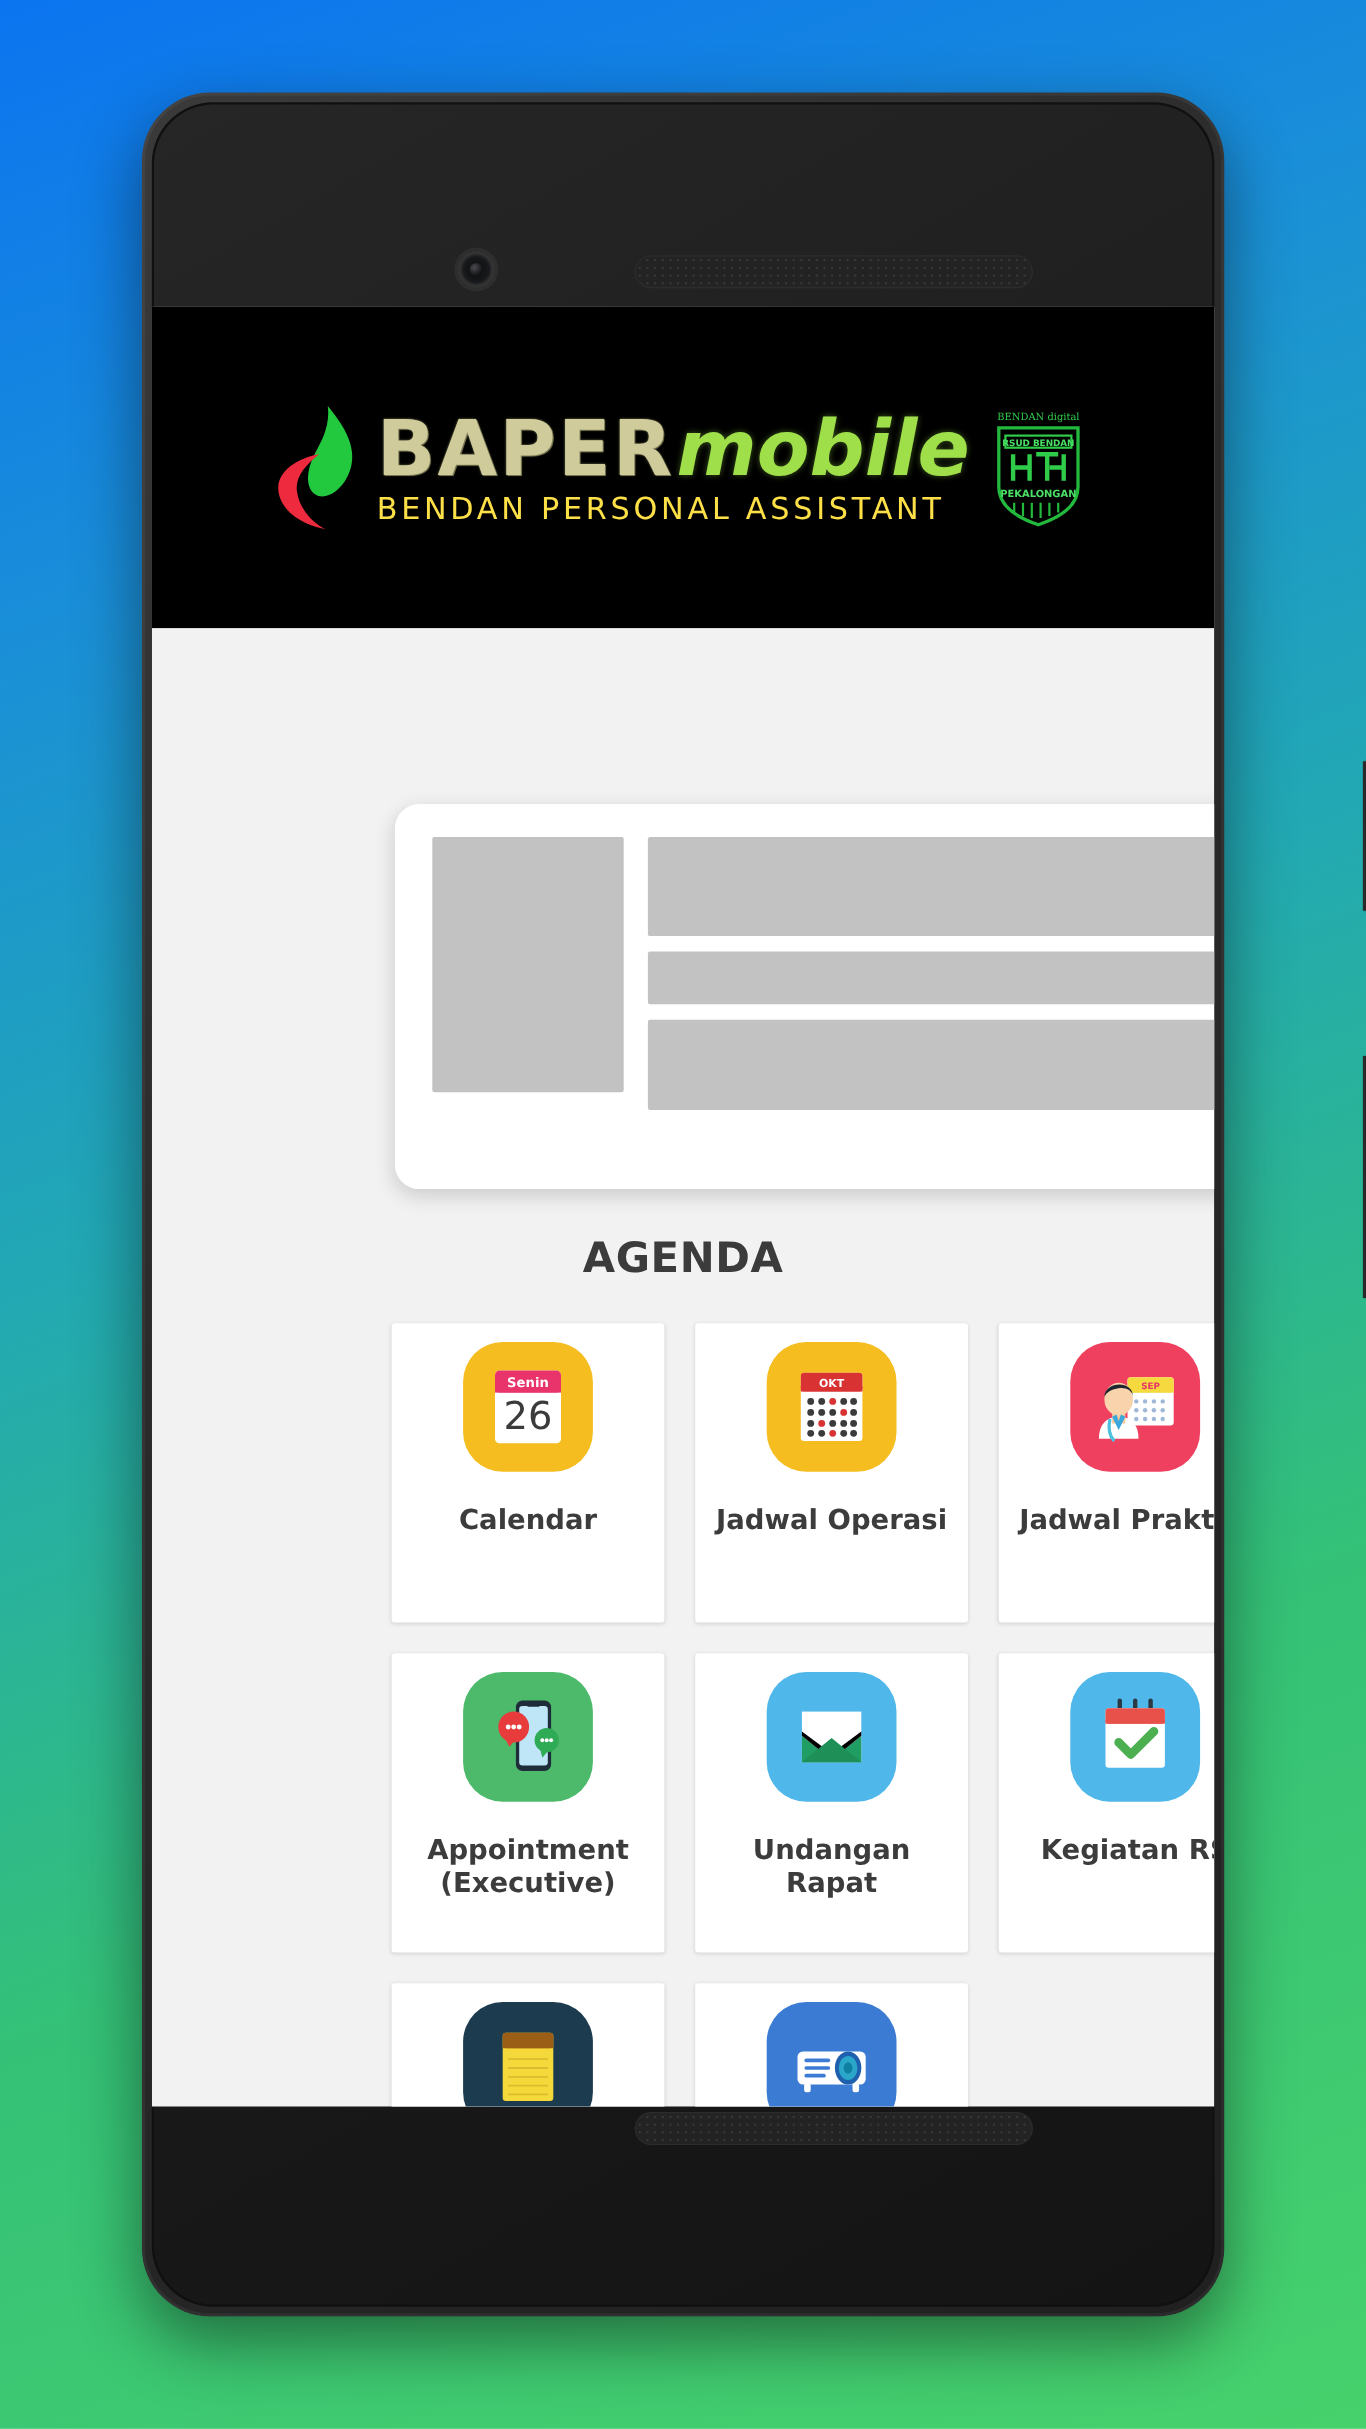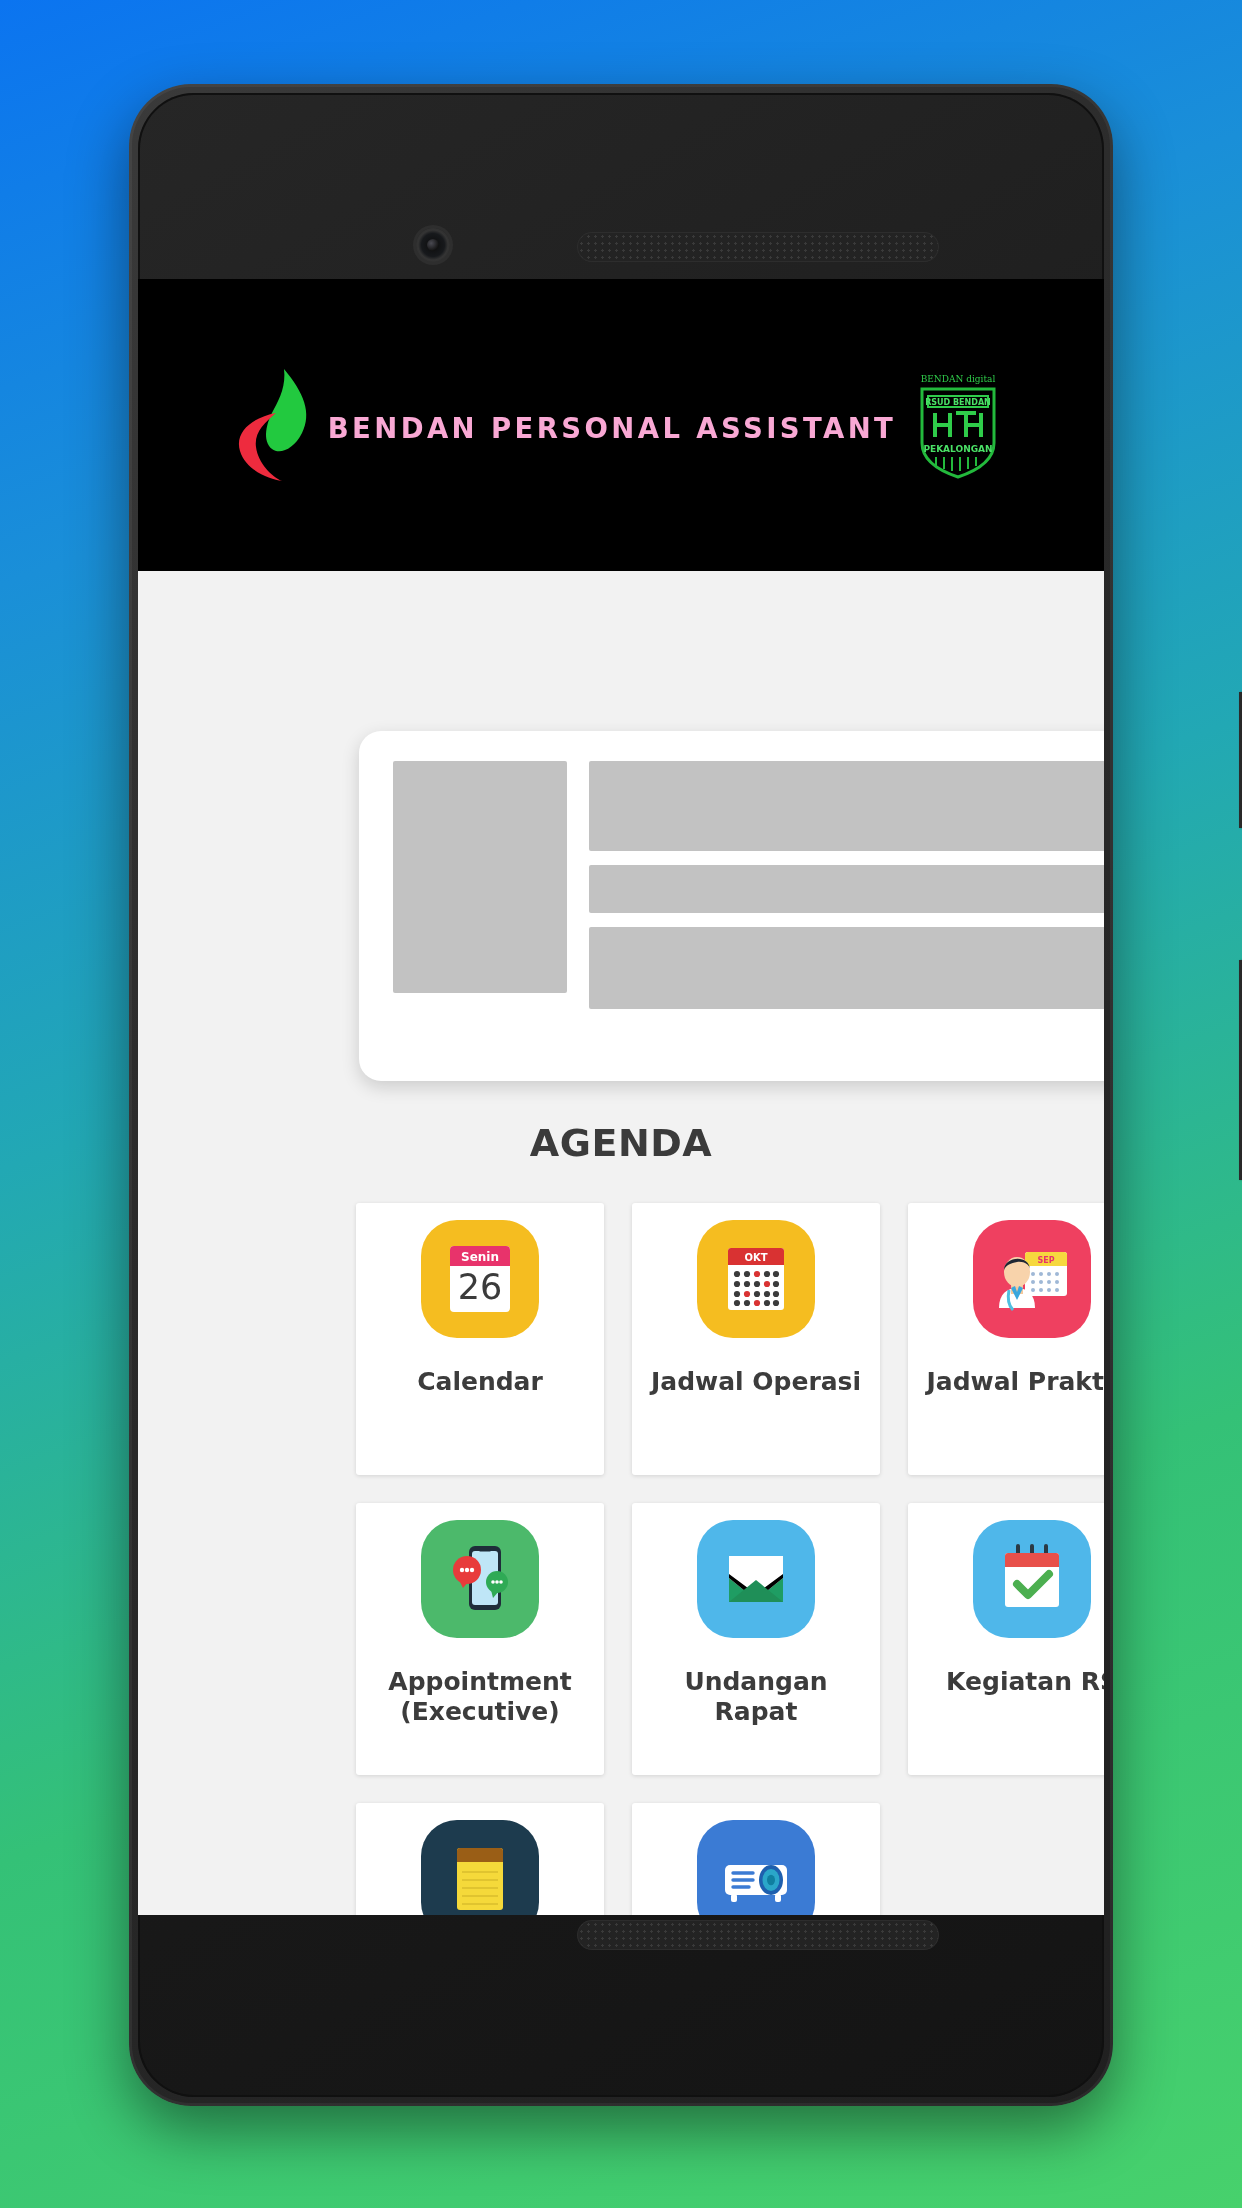--- a/index.html
+++ b/index.html
@@ -71,22 +71,22 @@
     font-family:"DejaVu Sans",sans-serif;font-weight:bold;font-size:70px;letter-spacing:2px;
     color:#cfcb9b;
     text-shadow:0 0 2px #8b8a63, 1px 1px 0 #6e6d4b;
   }
   .wm-mobile{
     font-family:"DejaVu Sans",sans-serif;font-style:italic;font-weight:bold;font-size:70px;
     color:#9fe04a;letter-spacing:0px;margin-left:2px;
     text-shadow:0 0 6px rgba(159,224,74,.4);
   }
   .wm-sub{
-    font-family:"DejaVu Sans",sans-serif;font-weight:bold;font-size:27.5px;letter-spacing:3.4px;
-    color:#f9a8d4;margin-top:7px;
+    font-family:"DejaVu Sans",sans-serif;font-weight:normal;font-size:27.5px;letter-spacing:3.4px;
+    color:#fde047;margin-top:7px;
     text-shadow:0 1px 1px rgba(0,0,0,.8);
   }
   
   .emblem{flex:0 0 auto;width:104px;height:112px;position:relative}
   .emblem svg{width:104px;height:112px;display:block}
 
   
   .skeleton-card{
     position:absolute;left:221px;top:452px;width:800px;height:350px;
     background:#fff;border-radius:22px;
@@ -144,20 +144,24 @@
         <div class="logo-row">
 
           <div class="flame">
             <svg viewBox="0 0 86 116">
               <path d="M52 2 C72 26 80 46 70 66 C62 82 48 88 40 82 C30 74 34 56 42 42 C48 31 54 18 52 2 Z" fill="#22c93f"></path>
               <path d="M44 46 C32 56 22 66 24 80 C26 96 40 110 50 114 C38 112 14 104 8 84 C2 64 22 50 44 46 Z" fill="#ee2b3e"></path>
             </svg>
           </div>
 
           <div class="wordmark">
+            <div class="wm-top">
+              <span class="wm-baper">BAPER</span>
+              <span class="wm-mobile">mobile</span>
+            </div>
             <div class="wm-sub">BENDAN PERSONAL ASSISTANT</div>
           </div>
 
           <div class="emblem">
             <svg viewBox="0 0 104 112">
               <text x="52" y="13" font-family="DejaVu Serif, serif" font-size="9" fill="#2fcc4a" text-anchor="middle">BENDAN digital</text>
               <path d="M16 20 H88 V74 C88 92 70 102 52 108 C34 102 16 92 16 74 Z" fill="none" stroke="#23b93c" stroke-width="3"></path>
               <rect x="22" y="27" width="60" height="11" fill="none" stroke="#2fcc4a" stroke-width="2"></rect>
               <text x="52" y="36" font-family="DejaVu Sans, sans-serif" font-weight="bold" font-size="8" fill="#4ae066" text-anchor="middle">RSUD BENDAN</text>
               <g stroke="#2fcc4a" stroke-width="4" fill="none">

